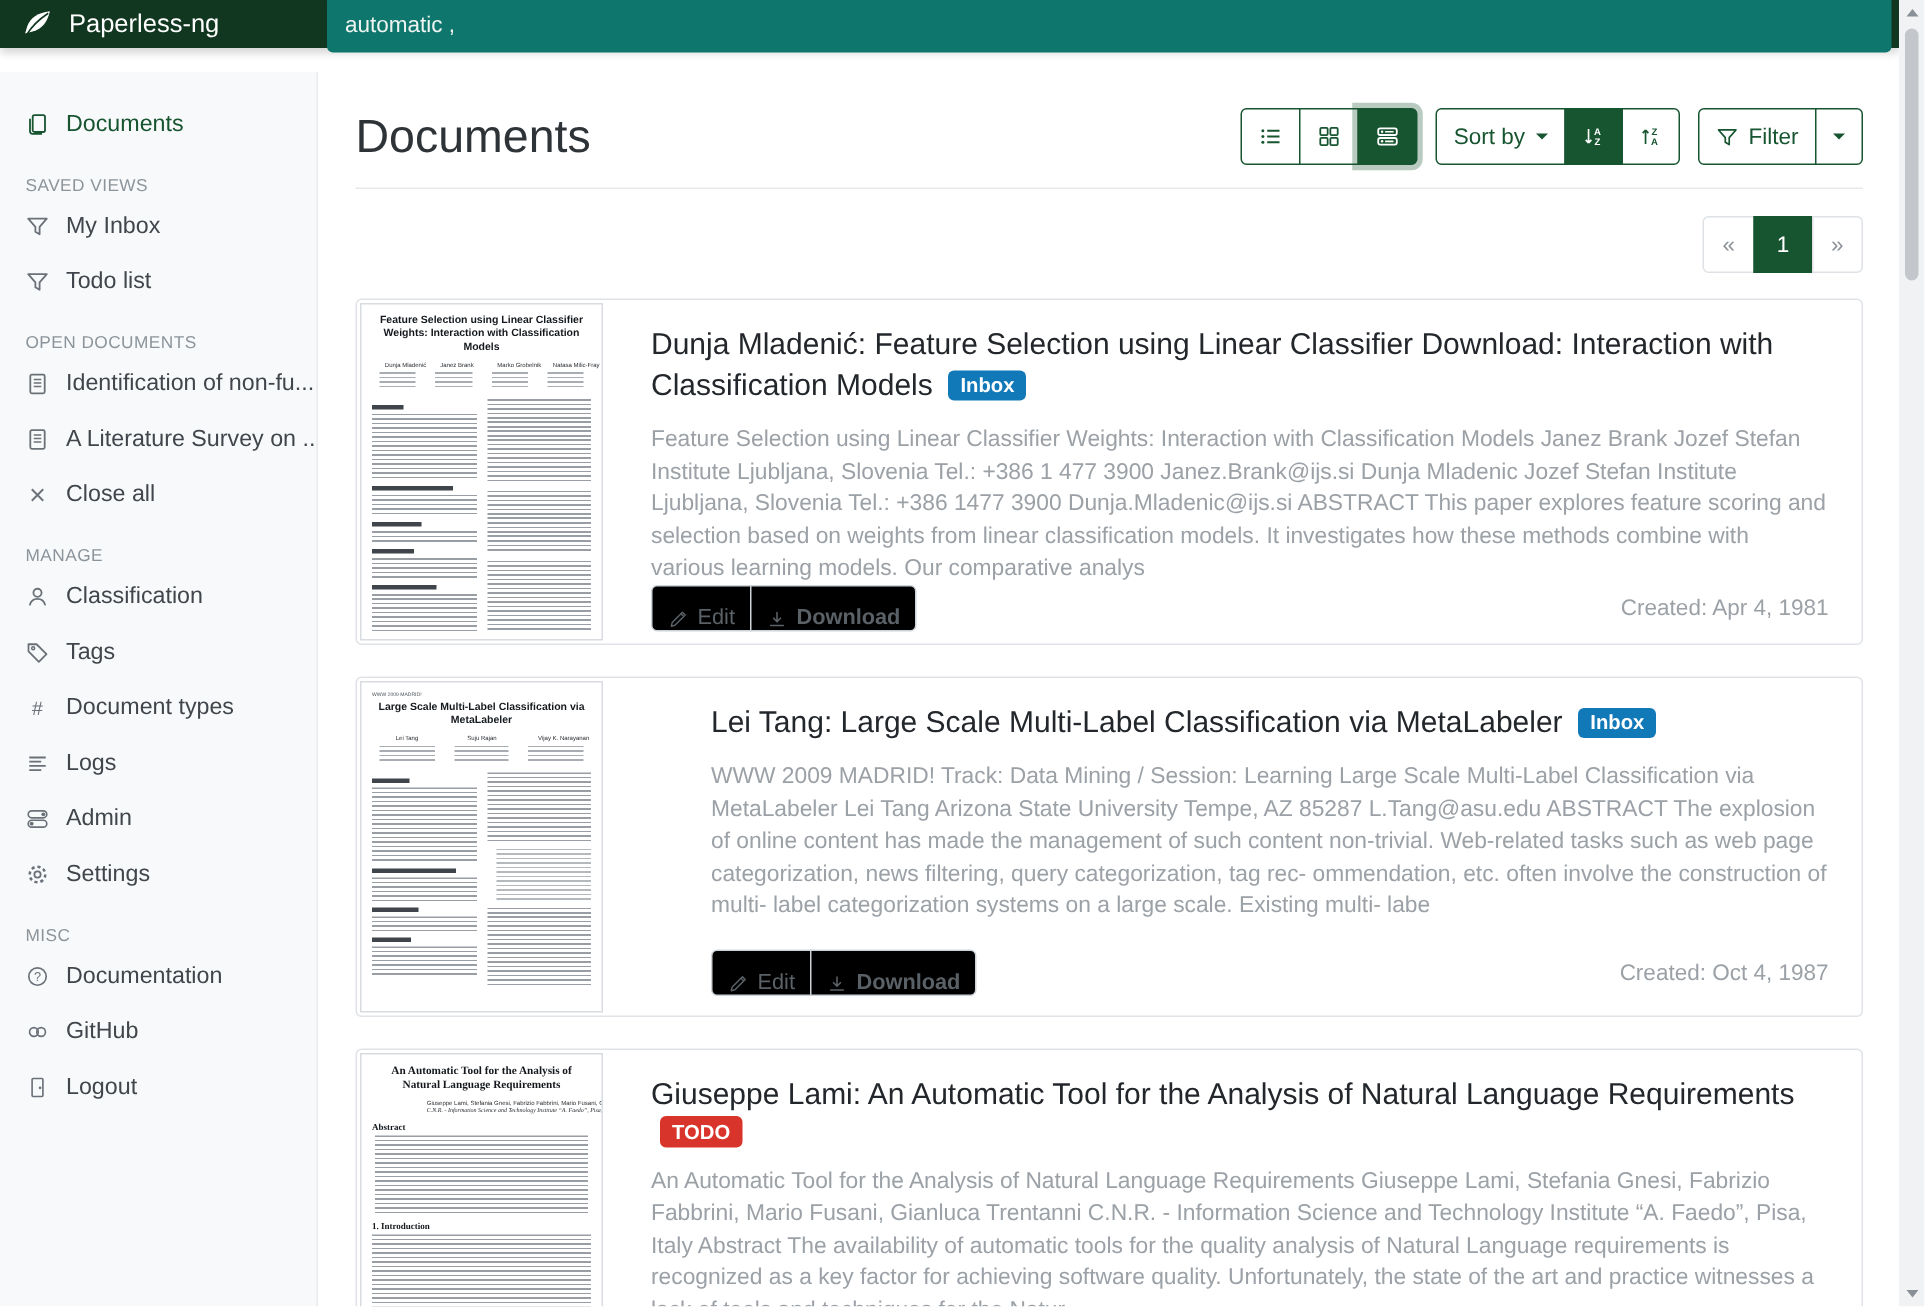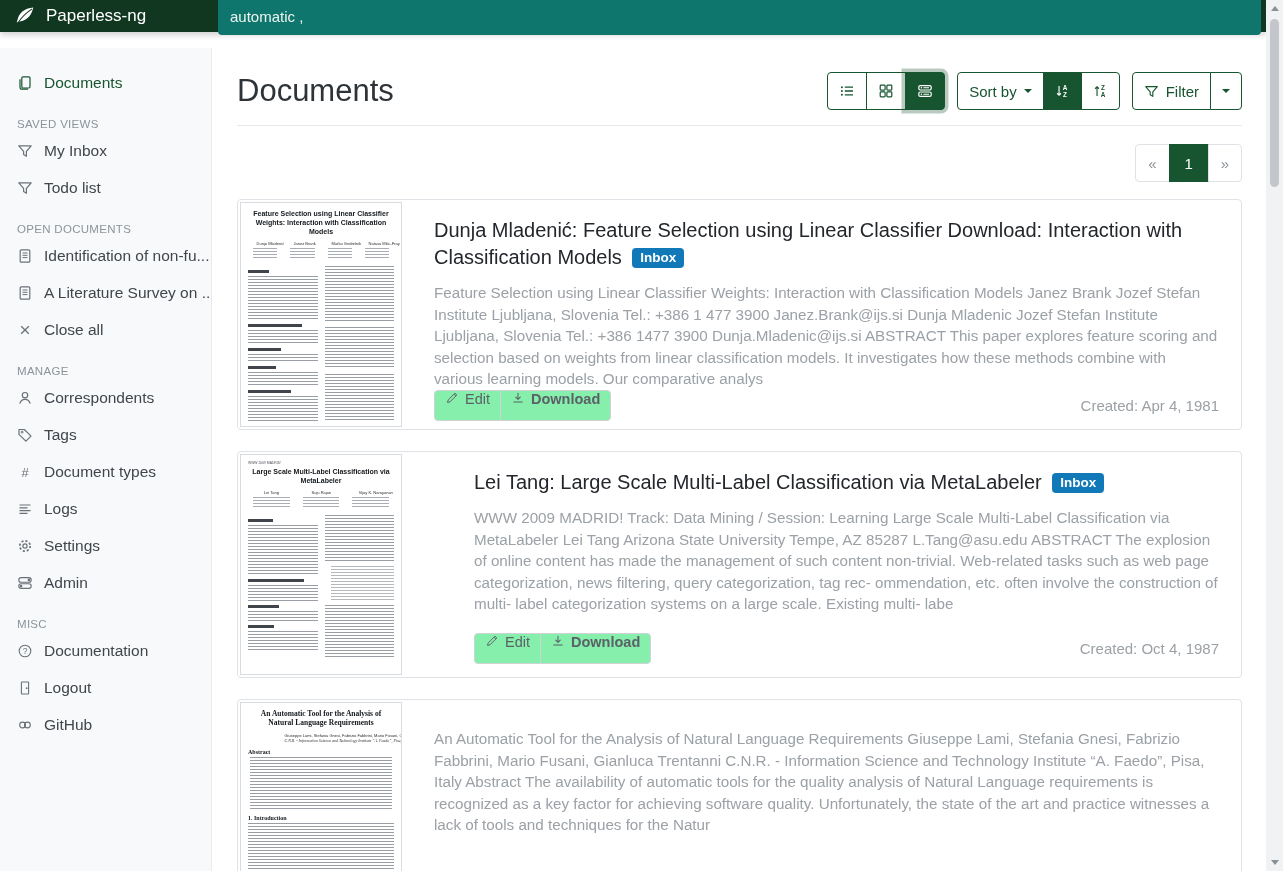--- a/index.html
+++ b/index.html
@@ -60,21 +60,21 @@
     overflow:hidden;padding:6px 7px;}
   .card-body{flex:1;display:flex;flex-direction:column;padding:17px 22px 13px 30px;min-width:0;}
   .doc-title{font-size:20px;line-height:27px;color:#23272c;text-decoration:none;cursor:pointer;}
   .badge{display:inline-block;font-size:13.5px;font-weight:bold;color:#fff;padding:3.5px 8px;
     border-radius:4px;vertical-align:2px;margin-left:6px;cursor:pointer;line-height:1;}
   .badge-inbox{background:#1279b8;}
   .badge-todo{background:#d9342b;}
   .excerpt{margin-top:11px;font-size:15.2px;line-height:21.5px;color:#9ba1a6;}
   .card-foot{margin-top:auto;display:flex;justify-content:space-between;align-items:center;}
   .btn-sm{box-sizing:border-box;height:31px;font-size:14.5px;color:#5a6167;border:1px solid #ced3d8;
-    background:#86efac;display:inline-flex;align-items:flex-start;gap:6px;padding:0 10px;cursor:pointer;font-family:inherit;}
+    background:#000000;display:inline-flex;align-items:flex-end;gap:6px;padding:0 10px;cursor:pointer;font-family:inherit;}
   .btn-group .btn-sm + .btn-sm{margin-left:-1px;}
   .btn-group .btn-sm:first-child{border-radius:4px 0 0 4px;}
   .btn-group .btn-sm:last-child{border-radius:0 4px 4px 0;font-weight:bold;}
   .created{font-size:15px;color:#9ba1a6;}
   
   .p-title{font-weight:bold;text-align:center;color:#14181c;font-size:7px;line-height:9px;
     font-family:"Liberation Sans",sans-serif;}
   .paper-3 .p-title{font-family:"Liberation Serif",serif;font-size:7.5px;}
   .p-authors{display:flex;justify-content:space-around;margin-top:5px;gap:3px;}
   .p-col{flex:1;min-width:0;}
@@ -177,21 +177,21 @@
   </div>
 
   <div class="side-header">MANAGE</div>
   <div class="side-item">
     <span class="icon">
         <svg viewBox="0 0 16 16" width="16" height="16">
           <circle cx="8" cy="5.2" r="2.7" fill="none" stroke="currentColor" stroke-width="1.2"></circle>
           <path d="M2.8 13.6c.7-2.9 2.6-4.3 5.2-4.3s4.5 1.4 5.2 4.3" fill="none" stroke="currentColor" stroke-width="1.2"></path>
         </svg>
       </span>
-    <span>Correspondents</span>
+    <span>Classification</span>
   </div>
   <div class="side-item">
     <span class="icon">
         <svg viewBox="0 0 16 16" width="16" height="16">
           <path d="M2 2.5h5.4L14 9.1 8.9 14.2 2 7.3z" fill="none" stroke="currentColor" stroke-width="1.2" stroke-linejoin="round"></path>
           <circle cx="5.1" cy="5.1" r="1" fill="none" stroke="currentColor"></circle>
         </svg>
       </span>
     <span>Tags</span>
   </div>
@@ -203,69 +203,69 @@
       </span>
     <span>Document types</span>
   </div>
   <div class="side-item">
     <span class="icon">
         <svg viewBox="0 0 16 16" width="16" height="16">
           <path d="M2.5 4h11M2.5 6.8h8M2.5 9.6h11M2.5 12.4h8" stroke="currentColor" stroke-width="1.2" fill="none"></path>
         </svg>
       </span>
     <span>Logs</span>
-  </div>
-  <div class="side-item">
-    <span class="icon">
-        <svg viewBox="0 0 16 16" width="16" height="16">
-          <circle cx="8" cy="8" r="2.1" fill="none" stroke="currentColor" stroke-width="1.2"></circle>
-          <circle cx="8" cy="8" r="5.2" fill="none" stroke="currentColor" stroke-width="1.7" stroke-dasharray="2.1 1.95"></circle>
-        </svg>
-      </span>
-    <span>Settings</span>
   </div>
   <div class="side-item">
     <span class="icon">
         <svg viewBox="0 0 16 16" width="16" height="16">
           <rect x="1.8" y="2.6" width="12.4" height="4.6" rx="2.3" fill="none" stroke="currentColor" stroke-width="1.1"></rect>
           <circle cx="11.9" cy="4.9" r="1.3" fill="currentColor"></circle>
           <rect x="1.8" y="8.8" width="12.4" height="4.6" rx="2.3" fill="none" stroke="currentColor" stroke-width="1.1"></rect>
           <circle cx="4.1" cy="11.1" r="1.3" fill="currentColor"></circle>
         </svg>
       </span>
     <span>Admin</span>
   </div>
+  <div class="side-item">
+    <span class="icon">
+        <svg viewBox="0 0 16 16" width="16" height="16">
+          <circle cx="8" cy="8" r="2.1" fill="none" stroke="currentColor" stroke-width="1.2"></circle>
+          <circle cx="8" cy="8" r="5.2" fill="none" stroke="currentColor" stroke-width="1.7" stroke-dasharray="2.1 1.95"></circle>
+        </svg>
+      </span>
+    <span>Settings</span>
+  </div>
 
   <div class="side-header">MISC</div>
   <div class="side-item">
     <span class="icon">
         <svg viewBox="0 0 16 16" width="16" height="16">
           <circle cx="8" cy="8" r="5.8" fill="none" stroke="currentColor" stroke-width="1.1"></circle>
           <text x="8" y="11" text-anchor="middle" font-size="8.5" fill="currentColor" font-family="Liberation Sans, sans-serif">?</text>
         </svg>
       </span>
     <span>Documentation</span>
   </div>
   <div class="side-item">
     <span class="icon">
         <svg viewBox="0 0 16 16" width="16" height="16">
+          <circle cx="5.6" cy="8" r="2.9" fill="none" stroke="currentColor" stroke-width="1.1"></circle>
+          <circle cx="10.4" cy="8" r="2.9" fill="none" stroke="currentColor" stroke-width="1.1"></circle>
+        </svg>
+      </span>
+    <span>GitHub</span>
+  </div>
+  <div class="side-item">
+    <span class="icon">
+        <svg viewBox="0 0 16 16" width="16" height="16">
           <rect x="4.4" y="2" width="7.2" height="12" rx=".6" fill="none" stroke="currentColor" stroke-width="1.1"></rect>
           <circle cx="9.7" cy="8.2" r=".9" fill="currentColor"></circle>
         </svg>
       </span>
     <span>Logout</span>
-  </div>
-  <div class="side-item">
-    <span class="icon">
-        <svg viewBox="0 0 16 16" width="16" height="16">
-          <circle cx="5.6" cy="8" r="2.9" fill="none" stroke="currentColor" stroke-width="1.1"></circle>
-          <circle cx="10.4" cy="8" r="2.9" fill="none" stroke="currentColor" stroke-width="1.1"></circle>
-        </svg>
-      </span>
-    <span>GitHub</span>
   </div>
 </div>
 
 <div class="content">
 
   <div class="page-head">
     <h1 class="page-title">Documents</h1>
     <div class="toolbar">
       <div class="btn-group">
         <button class="btn">
@@ -506,20 +506,24 @@
           <div class="p-title">An Automatic Tool for the Analysis of Natural Language Requirements</div>
           <div class="p-center" style="margin-top:6px;">Giuseppe Lami, Stefania Gnesi, Fabrizio Fabbrini, Mario Fusani, Gianluca Trentanni</div>
           <div class="p-center p-ital">C.N.R. - Information Science and Technology Institute “A. Faedo”, Pisa, Italy</div>
           <div class="p-h2">Abstract</div>
           <div class="ml" style="height:52px;margin:0 2px;"></div>
           <div class="p-h2">1.    Introduction</div>
           <div class="ml" style="height:70px;"></div>
         </div>
       </div>
       <div class="card-body">
+        <div>
+          <a class="doc-title">Giuseppe Lami: An Automatic Tool for the Analysis of Natural Language Requirements</a>
+          <span class="badge badge-todo">TODO</span>
+        </div>
         <div class="excerpt">An Automatic Tool for the Analysis of Natural Language Requirements Giuseppe Lami, Stefania Gnesi, Fabrizio Fabbrini, Mario Fusani, Gianluca Trentanni C.N.R. - Information Science and Technology Institute “A. Faedo”, Pisa, Italy Abstract The availability of automatic tools for the quality analysis of Natural Language requirements is recognized as a key factor for achieving software quality. Unfortunately, the state of the art and practice witnesses a lack of tools and techniques for the Natur</div>
 
       </div>
     </div>
 
   </div>
 </div>
 
 <div class="scrollbar">
   <div class="sb-arrow up"></div>

